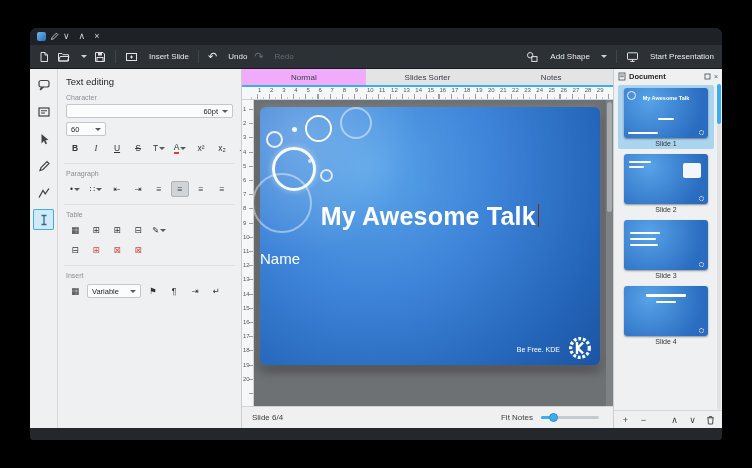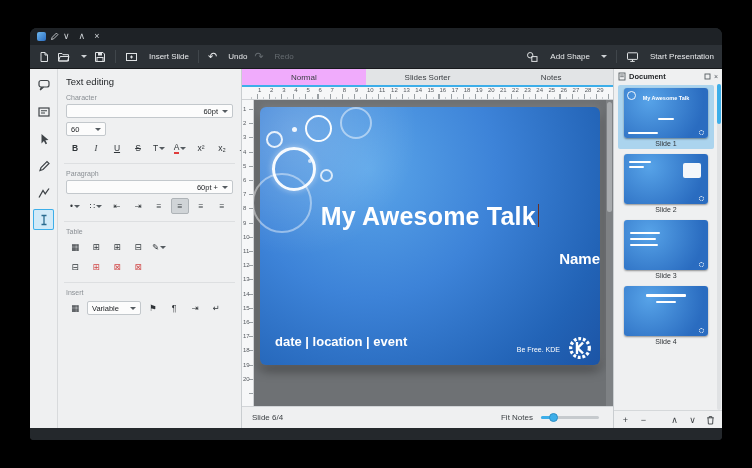--- a/index.html
+++ b/index.html
@@ -90,22 +90,22 @@
   .b2{width:23px;height:23px;left:45px;top:8px;border-width:2.5px;}
   .b3{width:13px;height:13px;left:6px;top:24px;opacity:.9;}
   .b4{width:9px;height:9px;left:60px;top:62px;opacity:.8;}
   .b5{width:56px;height:56px;left:-8px;top:66px;opacity:.45;}
   .b6{width:5px;height:5px;left:32px;top:20px;background:#fff;border:none;opacity:.9;}
   .b7{width:4px;height:4px;left:48px;top:52px;background:#fff;border:none;opacity:.7;}
   .b8{width:28px;height:28px;left:80px;top:0px;opacity:.5;}
   .slide-title{position:absolute;top:95px;left:0;width:100%;text-align:center;font-size:25px;font-weight:bold;
      color:#fff;letter-spacing:.2px;white-space:nowrap;}
   .text-caret{display:inline-block;width:1.5px;height:23px;background:#6b2f22;vertical-align:-2px;margin-left:2px;}
-  .slide-subtitle{position:absolute;top:143px;left:0;width:100%;text-align:right;font-size:15px;
-     font-weight:bold;color:#fff;}
+  .slide-subtitle{position:absolute;top:143px;left:0;width:100%;text-align:left;font-size:15px;
+     font-weight:normal;color:#fff;}
   .slide-footer{position:absolute;left:15px;bottom:16px;font-size:13px;font-weight:bold;color:#fff;}
   .slide-brand{position:absolute;right:40px;bottom:12px;font-size:7px;color:#fff;}
   .kde-logo{position:absolute;right:7px;bottom:4px;}
   
   .statusbar{height:21px;flex:none;background:#eff0f1;border-top:1px solid #d2d5d8;display:flex;
      align-items:center;font-size:8px;color:#3a3e42;padding:0 10px;gap:8px;}
   .slider{width:58px;height:3px;background:#c6cacd;border-radius:2px;position:relative;flex:none;margin-right:4px;}
   .slider .fill{width:11px;height:3px;background:#3daee9;border-radius:2px;}
   .slider .handle{position:absolute;left:8px;top:-3px;width:9px;height:9px;border-radius:50%;
      background:#3daee9;border:1px solid #2f8fc4;box-sizing:border-box;}
@@ -275,24 +275,20 @@
             <span class="tc-a">A</span>
             <span class="caret"></span>
           </span>
           <span class="mini-btn">x²</span>
           <span class="mini-btn">x₂</span>
           <span class="mini-btn push">…</span>
         </div>
 
         <div class="divider"></div>
         <div class="sec-label">Paragraph</div>
-        <div class="combo right">
-          <span>60pt +</span>
-          <span class="caret"></span>
-        </div>
         <div class="row">
           <span class="mini-btn">
             <span>•</span>
             <span class="caret"></span>
           </span>
           <span class="mini-btn">
             <span>∷</span>
             <span class="caret"></span>
           </span>
           <span class="mini-btn">⇤</span>
@@ -416,21 +412,20 @@
               <span class="bub b2"></span>
               <span class="bub b3"></span>
               <span class="bub b4"></span>
               <span class="bub b6"></span>
               <span class="bub b7"></span>
               <span class="bub b8"></span>
               <div class="slide-title">
                 <span>My Awesome Talk</span><span class="text-caret"></span>
               </div>
               <div class="slide-subtitle">Name</div>
-              <div class="slide-footer">date | location | event</div>
               <div class="slide-brand">Be Free. KDE</div>
               <svg class="kde-logo" width="26" height="26" viewBox="0 0 24 24">
                 <circle cx="12" cy="12" r="8.6" fill="none" stroke="#ffffff" stroke-width="3" stroke-dasharray="2.6 1.7"></circle>
                 <path d="M9.2 6.5v11 M14.8 7l-5 5 5 5" fill="none" stroke="#ffffff" stroke-width="2.2"></path>
               </svg>
             </div>
           </div>
           <div class="vscroll">
             <div class="vthumb"></div>
           </div>

